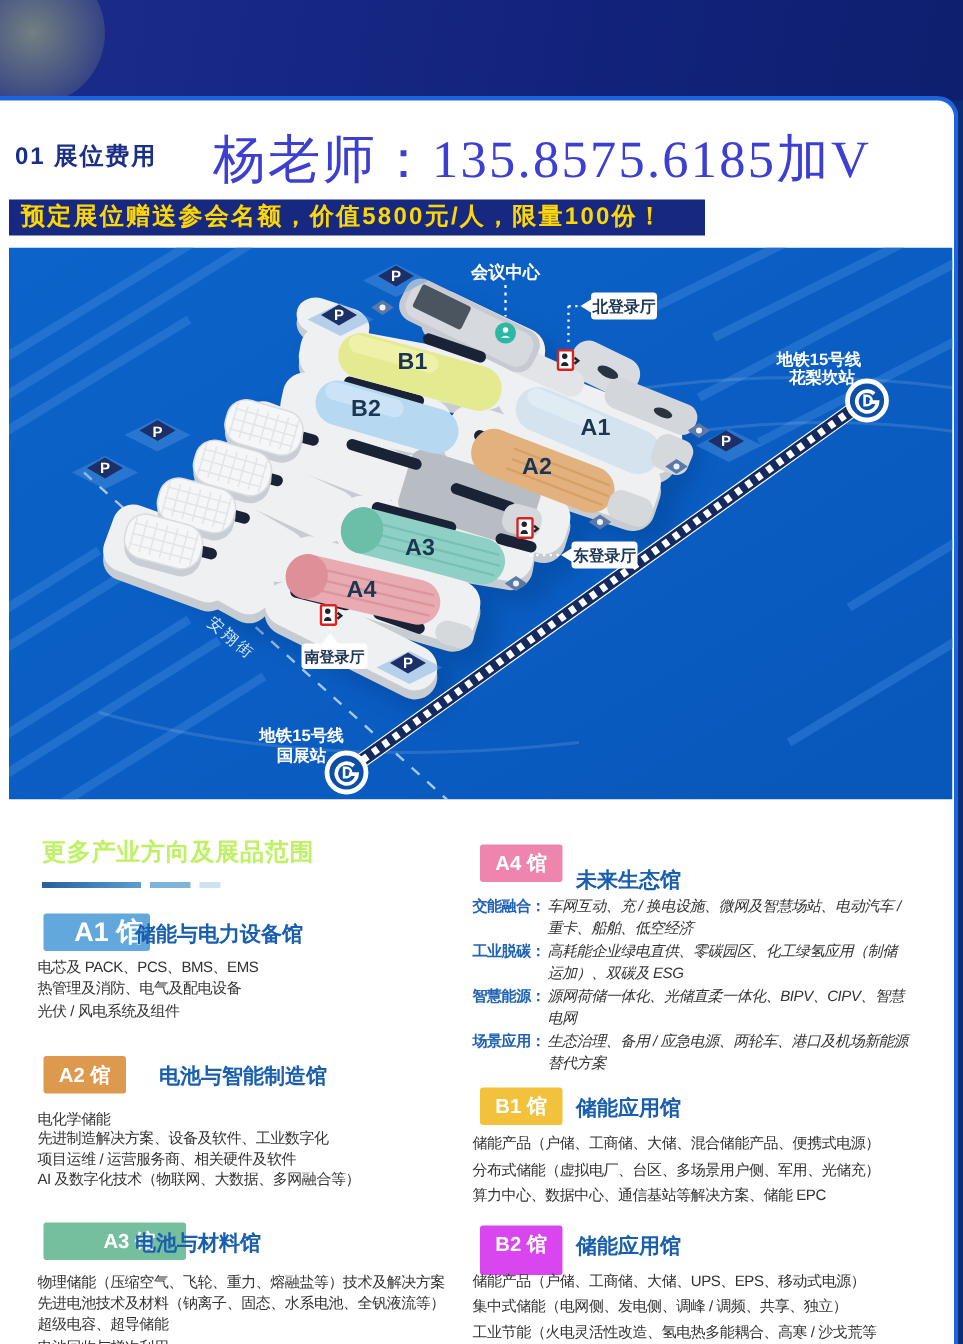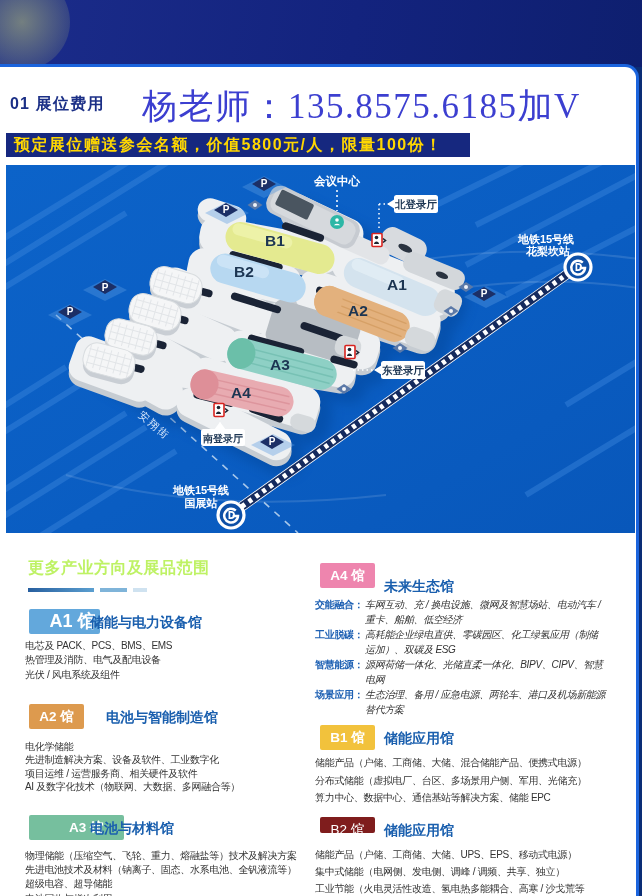--- a/index.html
+++ b/index.html
@@ -377,17 +377,17 @@
 <div class="abs" style="left:315px;top:597px;font-size:10px;letter-spacing:-0.3px;font-weight:bold;color:#2062b4;line-height:15px;white-space:nowrap;">交能融合：<br><br>工业脱碳：<br><br>智慧能源：<br><br>场景应用：</div>
 
 <div class="abs" style="left:365px;top:597px;font-size:10px;letter-spacing:-0.3px;color:#333;line-height:15px;white-space:nowrap;font-style:italic;">车网互动、充 / 换电设施、微网及智慧场站、电动汽车 /<br>重卡、船舶、低空经济<br>高耗能企业绿电直供、零碳园区、化工绿氢应用（制储<br>运加）、双碳及 ESG<br>源网荷储一体化、光储直柔一体化、BIPV、CIPV、智慧<br>电网<br>生态治理、备用 / 应急电源、两轮车、港口及机场新能源<br>替代方案</div>
 
 <div class="abs" style="left:320px;top:725px;width:55px;height:25px;background:#f2c23c;color:#fff;font-size:13.5px;font-weight:bold;text-align:center;line-height:25px;border-radius:2px;">B1 馆</div>
 
 <div class="abs" style="left:384px;top:730px;font-size:14px;font-weight:bold;color:#1a5fae;">储能应用馆</div>
 
 <div class="abs" style="left:315px;top:754px;font-size:10px;letter-spacing:-0.3px;color:#333;line-height:17.6px;white-space:nowrap;">储能产品（户储、工商储、大储、混合储能产品、便携式电源）<br>分布式储能（虚拟电厂、台区、多场景用户侧、军用、光储充）<br>算力中心、数据中心、通信基站等解决方案、储能 EPC</div>
 
-<div class="abs" style="left:320px;top:817px;width:55px;height:16px;background:#7f1d1d;color:#fff;font-size:13.5px;font-weight:normal;text-align:center;line-height:25px;border-radius:2px;">B2 馆</div>
+<div class="abs" style="left:320px;top:817px;width:55px;height:33px;background:#d946ef;color:#fff;font-size:13.5px;font-weight:bold;text-align:center;line-height:25px;border-radius:2px;">B2 馆</div>
 
 <div class="abs" style="left:384px;top:822px;font-size:14px;font-weight:bold;color:#1a5fae;">储能应用馆</div>
 
 <div class="abs" style="left:315px;top:846px;font-size:10px;letter-spacing:-0.3px;color:#333;line-height:17px;white-space:nowrap;">储能产品（户储、工商储、大储、UPS、EPS、移动式电源）<br>集中式储能（电网侧、发电侧、调峰 / 调频、共享、独立）<br>工业节能（火电灵活性改造、氢电热多能耦合、高寒 / 沙戈荒等<br>极端环境适配技术）</div>
 
 </body></html>

